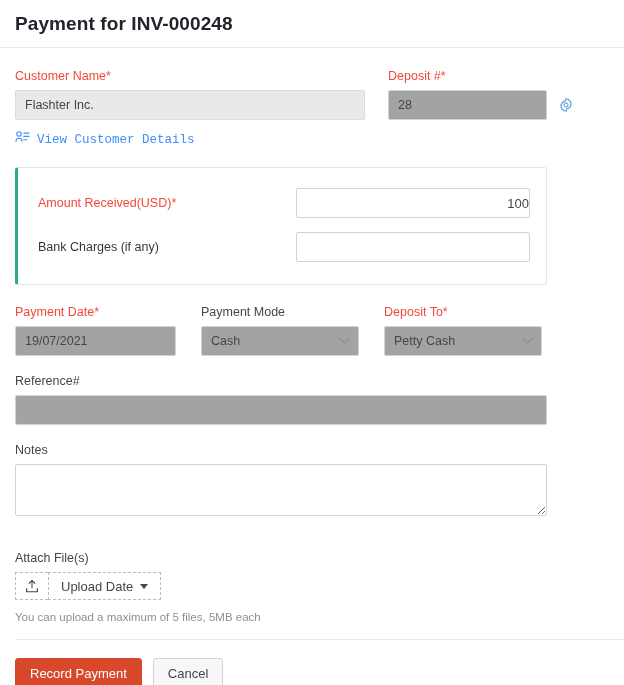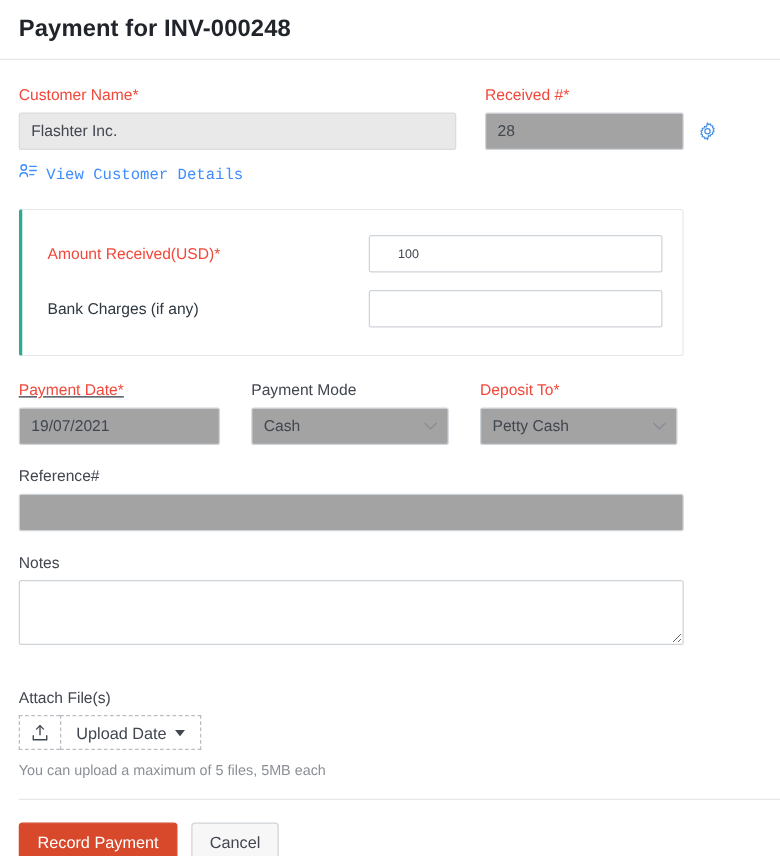--- a/index.html
+++ b/index.html
@@ -69,28 +69,28 @@
     border-radius: 3px;
     padding: 20px 16px 22px 20px;
   }
   .amt-row { display: flex; align-items: center; }
   .amt-row + .amt-row { margin-top: 14px; }
   .amt-label { width: 262px; font-size: 12.5px; }
   .amt-label.req { color: #f2483b; }
   .amt-input {
     width: 238px; height: 30px;
     border: 1px solid #cfd4d9; border-radius: 2px;
-    font-family: "Liberation Sans", sans-serif; font-size: 10px;
-    color: #41464f; padding: 0 22px; outline: none;
+    font-family: "Liberation Sans", sans-serif; font-size: 13px;
+    color: #41464f; text-align: right; padding: 0 0; outline: none;
     background: #fff;
   }
 
   
   .row2 { display: flex; margin-top: 19px; }
-  .cell-date { width: 161px; text-decoration: underline; }
+  .cell-date { width: 161px; }
   .cell-mode { margin-left: 25px; width: 158px; }
   .cell-dep  { margin-left: 25px; width: 158px; }
   .select-wrap { position: relative; }
   .select-wrap .field { padding-right: 26px; }
   .chev {
     position: absolute; right: 9px; top: 50%; transform: translateY(-50%);
     pointer-events: none; display: flex;
   }
 
   
@@ -164,21 +164,21 @@
               <line x1="8.8" y1="3.1" x2="14" y2="3.1" stroke="#408dfb" stroke-width="1.1" stroke-linecap="round"></line>
               <line x1="8.8" y1="6.4" x2="14" y2="6.4" stroke="#408dfb" stroke-width="1.1" stroke-linecap="round"></line>
               <line x1="8.8" y1="9.7" x2="12" y2="9.7" stroke="#408dfb" stroke-width="1.1" stroke-linecap="round"></line>
             </svg>
           </span>
           <span class="view-cust-text">View Customer Details</span>
         </div>
       </div>
 
       <div class="col-pay">
-        <label class="label req">Received #*</label>
+        <label class="label req">Deposit #*</label>
         <div class="pay-inline">
           <input class="field" type="text" value="28" style="">
           <span class="gear-btn">
             <svg width="16" height="16" viewBox="0 0 16 16" fill="none" xmlns="http://www.w3.org/2000/svg">
               <path d="M8 1.4l.9 1.2 1.4-.5.4 1.4 1.5.1-.2 1.5 1.3.7-.8 1.2.8 1.2-1.3.7.2 1.5-1.5.1-.4 1.4-1.4-.5L8 14.6l-.9-1.2-1.4.5-.4-1.4-1.5-.1.2-1.5-1.3-.7.8-1.2-.8-1.2 1.3-.7-.2-1.5 1.5-.1.4-1.4 1.4.5L8 1.4z" stroke="#4a90e2" stroke-width="1" stroke-linejoin="round"></path>
               <circle cx="8" cy="8" r="2.1" stroke="#4a90e2" stroke-width="1"></circle>
             </svg>
           </span>
         </div>
       </div>

